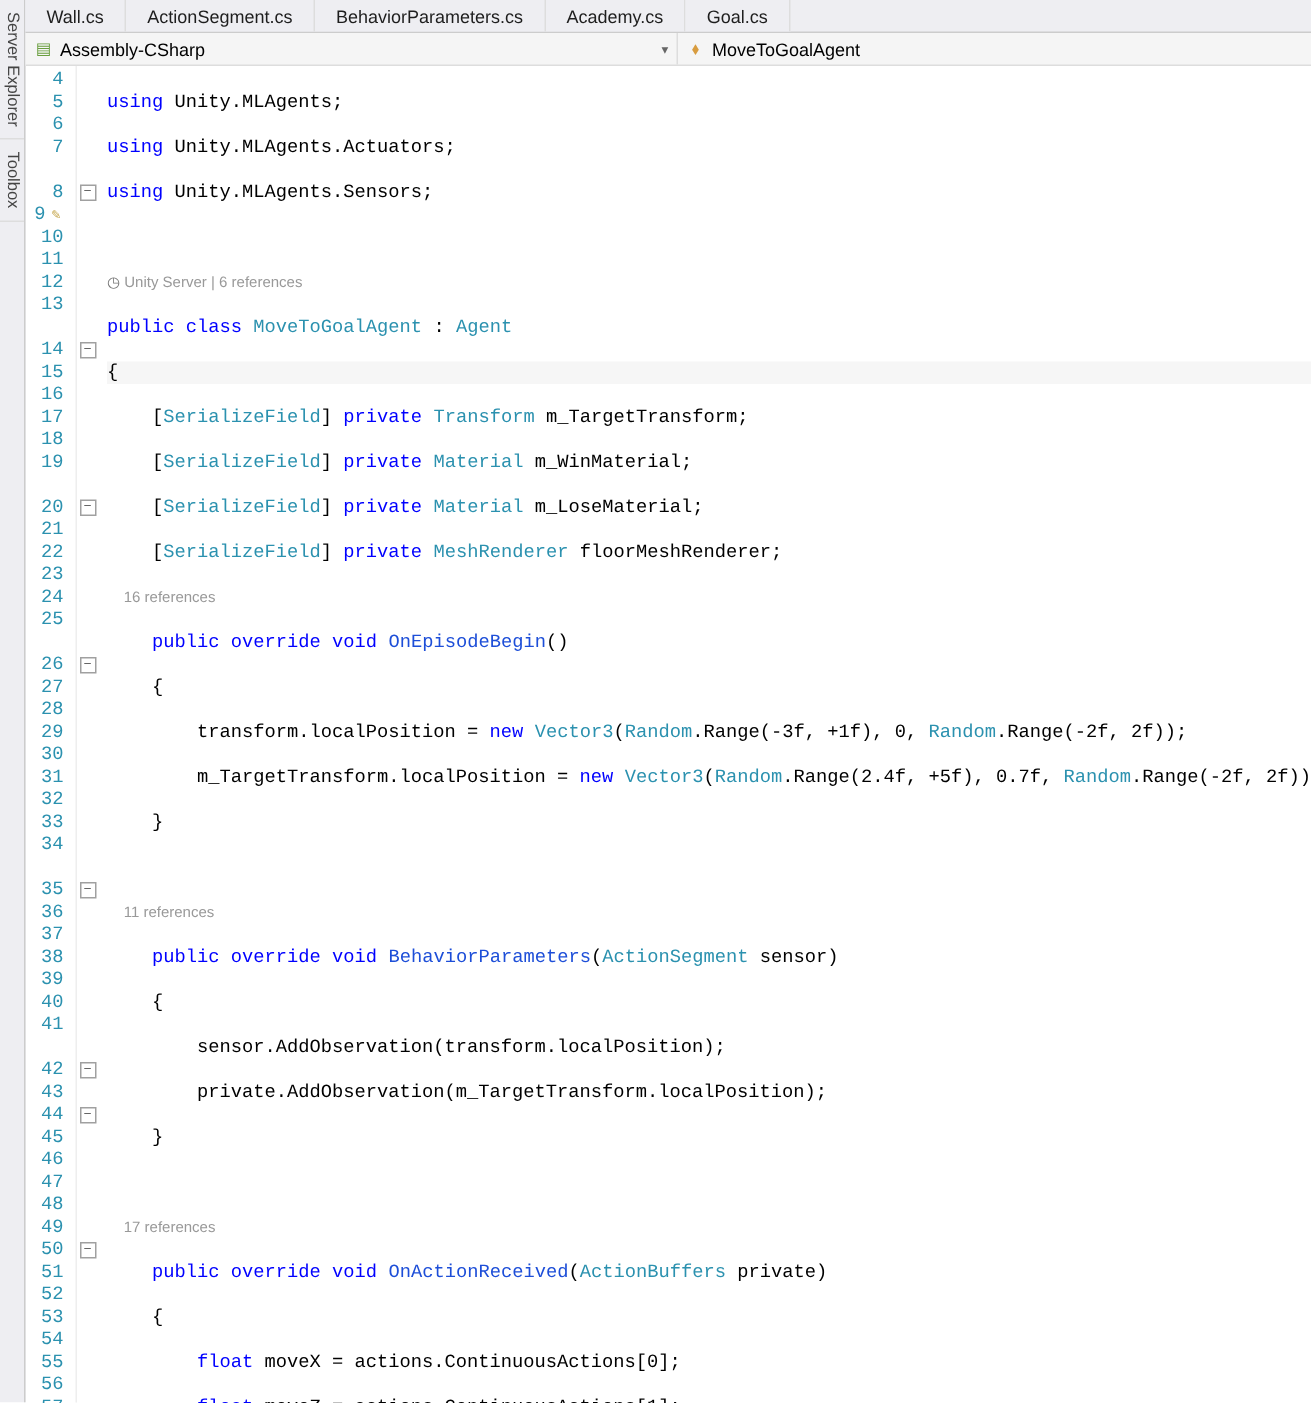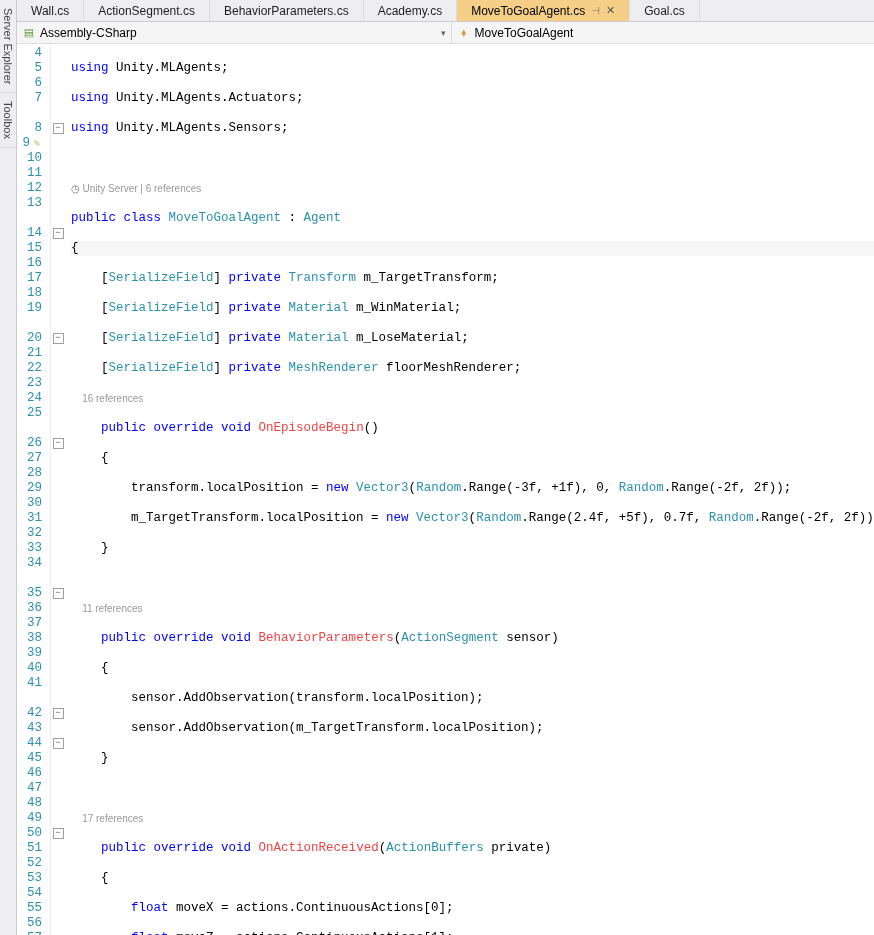--- a/index.html
+++ b/index.html
@@ -121,44 +121,39 @@
 .code {
   flex:1;
   padding:2px 4px 2px 6px;
   white-space:pre;
 }
 .code-line { height:15px; }
 .kw { color:#0000ff;font-family:Liberation Mono, monospace; }
 .typ { color:#2b91af; }
 .ann { color:#999; font-size:10px; font-family:"Segoe UI",Tahoma,sans-serif; }
 .ann-ic { color:#7a7a7a; }
-.brown { color:#ef4444; }
+.brown { color:#1d4ed8; }
 .cur-line { background:#f6f6f6; }
 .pencil { color:#c7a850; font-size:10px; position:relative; left:-2px;}
 </style>
 </head>
 <body>
 
 <div class="side-tabs">
   <div class="side-tab">Server Explorer</div>
   <div class="side-tab">Toolbox</div>
 </div>
 
 <div class="main">
 
   <div class="tabs">
     <div class="tab">Wall.cs</div>
     <div class="tab">ActionSegment.cs</div>
     <div class="tab">BehaviorParameters.cs</div>
     <div class="tab">Academy.cs</div>
-    <div class="tab active">
-      <span>MoveToGoalAgent.cs</span>
-      <span class="pin">⊣</span>
-      <span class="close">✕</span>
-    </div>
     <div class="tab">Goal.cs</div>
   </div>
 
   <div class="nav-bar">
     <div class="nav-left">
       <span class="nav-icon" style="color:#6a9e3f;">▤</span>
       <span>Assembly-CSharp</span>
       <span class="nav-dd">▾</span>
     </div>
     <div class="nav-right">
@@ -251,21 +246,21 @@
 <div class="code-line">    <span class="kw">public</span> <span class="kw">override</span> <span class="kw">void</span> <span class="brown">OnEpisodeBegin</span>()</div>
 <div class="code-line">    <span>{</span></div>
 <div class="code-line">        <span>transform.localPosition = </span><span class="kw">new</span> <span class="typ">Vector3</span>(<span class="typ">Random</span><span>.Range(-3f, +1f), 0, </span><span class="typ">Random</span><span>.Range(-2f, 2f));</span></div>
 <div class="code-line">        <span>m_TargetTransform.localPosition = </span><span class="kw">new</span> <span class="typ">Vector3</span>(<span class="typ">Random</span><span>.Range(2.4f, +5f), 0.7f, </span><span class="typ">Random</span><span>.Range(-2f, 2f));</span></div>
 <div class="code-line">    <span>}</span></div>
 <div class="code-line"></div>
 <div class="code-line ann">    <span>11 references</span></div>
 <div class="code-line">    <span class="kw">public</span> <span class="kw">override</span> <span class="kw">void</span> <span class="brown">BehaviorParameters</span>(<span class="typ">ActionSegment</span><span> sensor)</span></div>
 <div class="code-line">    <span>{</span></div>
 <div class="code-line">        <span>sensor.AddObservation(transform.localPosition);</span></div>
-<div class="code-line">        <span>sensor.AddObservation(m_TargetTransform.localPosition);</span></div>
+<div class="code-line">        <span>private.AddObservation(m_TargetTransform.localPosition);</span></div>
 <div class="code-line">    <span>}</span></div>
 <div class="code-line"></div>
 <div class="code-line ann">    <span>17 references</span></div>
 <div class="code-line">    <span class="kw">public</span> <span class="kw">override</span> <span class="kw">void</span> <span class="brown">OnActionReceived</span>(<span class="typ">ActionBuffers</span><span> private)</span></div>
 <div class="code-line">    <span>{</span></div>
 <div class="code-line">        <span class="kw">float</span><span> moveX = actions.ContinuousActions[0];</span></div>
 <div class="code-line">        <span class="kw">float</span><span> moveZ = actions.ContinuousActions[1];</span></div>
 
 
 

